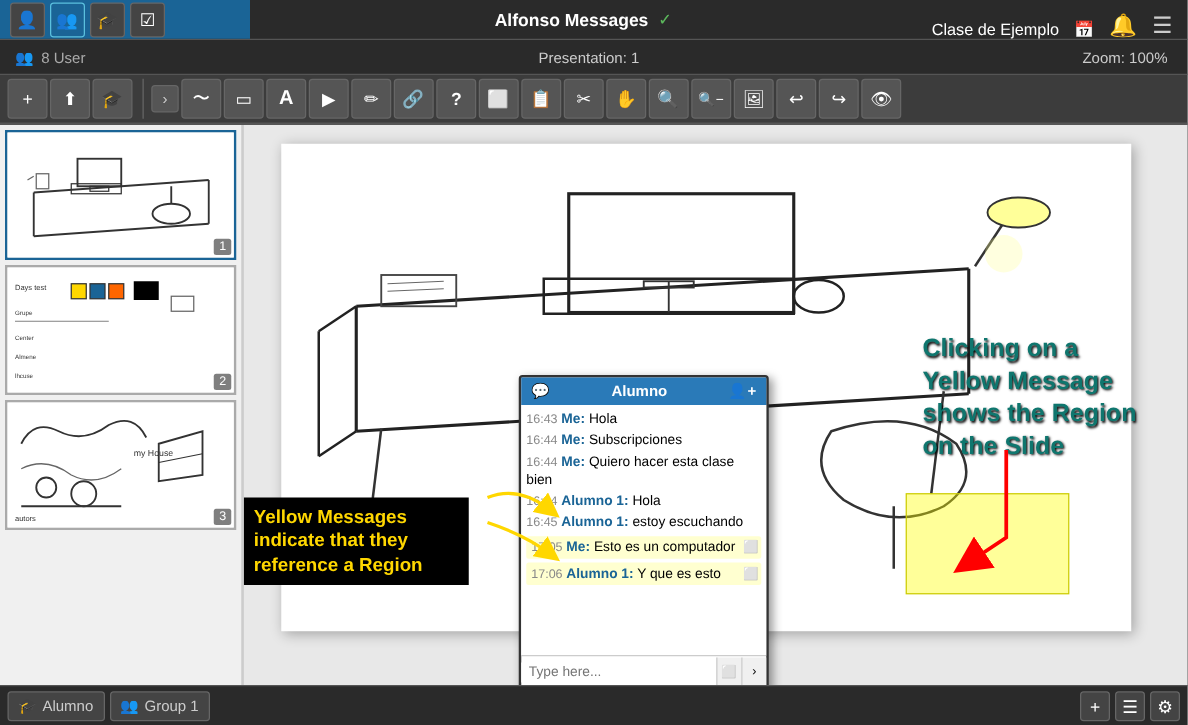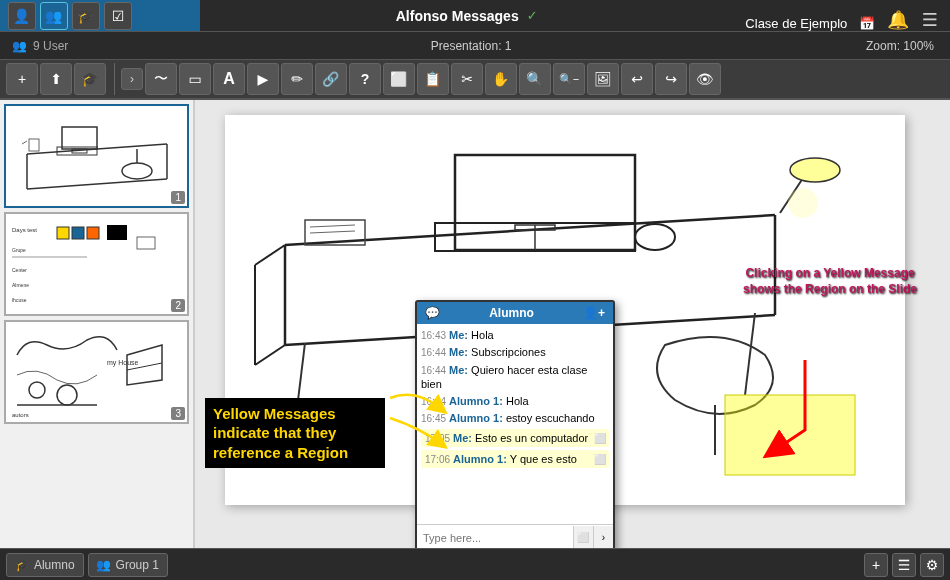--- a/index.html
+++ b/index.html
@@ -322,21 +322,21 @@
     <span style="color:white;">Clase de Ejemplo</span>
     <span>📅</span>
     <span style="font-size:18px;">🔔</span>
     <span style="font-size:18px;">☰</span>
   </div>
 </div>
 
 <div class="second-bar">
   <div class="second-bar-info">
     <span>👥</span>
-    <span>9 User</span>
+    <span>8 User</span>
   </div>
   <div style="flex:1; display:flex; align-items:center; justify-content:center; color:#ccc;">
     <span>Presentation: 1</span>
   </div>
   <div style="color:#ccc; padding-right:12px;">
     <span>Zoom: 100%</span>
   </div>
 </div>
 
 <div class="toolbar">
@@ -495,37 +495,37 @@
         </div>
       <div class="chat-input-row">
         <input class="chat-input" type="text" placeholder="Type here..." style="">
         <div class="chat-send-btns">
           <button class="chat-send-btn">⬜</button>
           <button class="chat-send-btn">›</button>
         </div>
       </div>
     </div>
 
-    <div class="callout-text" style="bottom:80px; left:10px; background:#000; border:none;">
+    <div class="callout-text" style="bottom:80px; left:0; background:#000; border:none;">
       <span>Yellow Messages indicate that they reference a Region</span>
     </div>
 
     <svg style="position:absolute; bottom:60px; left:0; width:350px; height:120px; pointer-events:none; z-index:20;">
       <defs>
         <marker id="arrowYellow1" markerWidth="8" markerHeight="8" refX="4" refY="4" orient="auto">
           <path d="M0,0 L8,4 L0,8 Z" fill="#FFD700"></path>
         </marker>
       </defs>
 
       <path d="M 195,30 Q 220,20 245,40" fill="none" stroke="#FFD700" stroke-width="2.5" marker-end="url(#arrowYellow1)"></path>
 
       <path d="M 195,50 Q 225,60 245,75" fill="none" stroke="#FFD700" stroke-width="2.5" marker-end="url(#arrowYellow1)"></path>
     </svg>
 
-    <div class="callout-text2" style="top:160px; right:20px; background:transparent; color:#be185d; font-size:12px; text-shadow: 1px 1px 2px #000; text-align: center;">
+    <div class="callout-text2" style="top:160px; right:20px; background:transparent; color:#0f766e; font-size:20px; text-shadow: 1px 1px 2px #000;">
       <span>Clicking on a Yellow Message shows the Region on the Slide</span>
     </div>
 
     <svg style="position:absolute; top:0; left:0; width:100%; height:100%; pointer-events:none; z-index:20;">
       <defs>
         <marker id="arrowRed" markerWidth="10" markerHeight="10" refX="5" refY="5" orient="auto">
           <path d="M0,0 L10,5 L0,10 Z" fill="red"></path>
         </marker>
       </defs>
       <path d="M 610,260 L 610,330 L 580,350" fill="none" stroke="red" stroke-width="3" marker-end="url(#arrowRed)"></path>

